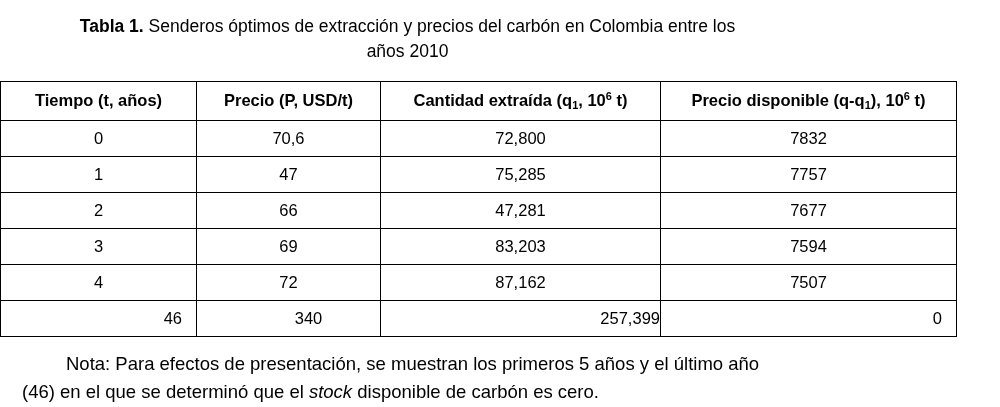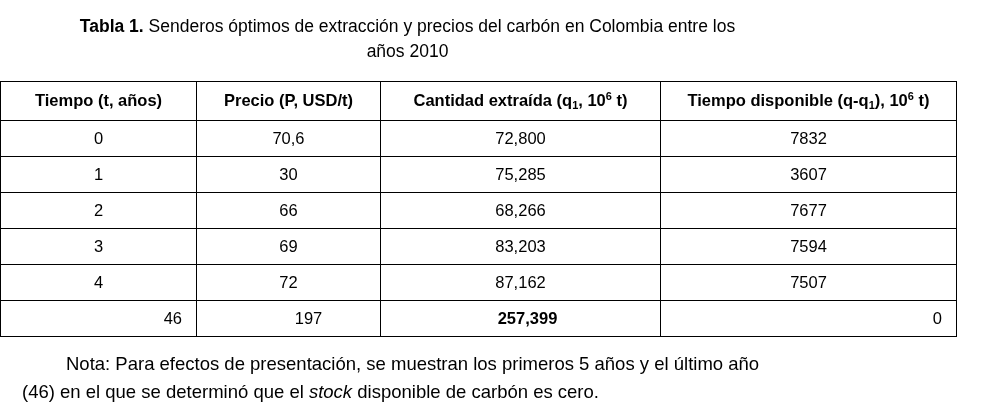--- a/index.html
+++ b/index.html
@@ -57,24 +57,23 @@
   col.c2 { width: 280px; }
   col.c3 { width: 296px; }
 
   
   tr.last td {
     text-align: right;
     padding-right: 14px;
     padding-left: 40px;
   }
   tr.last td.c2cell {
-    text-align: center;
+    text-align: right;
     padding-left: 14px;
     padding-right: 0;
-    font-weight: bold;
   }
   sub {
     font-size: 11px;
     vertical-align: baseline;
     position: relative;
     top: 3px;
   }
   sup {
     font-size: 11px;
     vertical-align: baseline;
@@ -109,57 +108,57 @@
       <col class="c0">
         <col class="c1">
         <col class="c2">
         <col class="c3">
     </colgroup>
     <thead>
       <tr>
         <th>Tiempo (t, años)</th>
         <th>Precio (P, USD/t)</th>
         <th><span>Cantidad extraída (q</span><sub>1</sub><span>, 10</span><sup>6</sup><span> t)</span></th>
-        <th><span>Tiempo disponible (q-q</span><sub>1</sub><span>), 10</span><sup>6</sup><span> t)</span></th>
+        <th><span>Precio disponible (q-q</span><sub>1</sub><span>), 10</span><sup>6</sup><span> t)</span></th>
       </tr>
     </thead>
     <tbody>
       <tr>
         <td>0</td>
         <td>70,6</td>
         <td>72,800</td>
         <td>7832</td>
       </tr>
       <tr>
         <td>1</td>
-        <td>30</td>
+        <td>47</td>
         <td>75,285</td>
-        <td>3607</td>
+        <td>7757</td>
       </tr>
       <tr>
         <td>2</td>
         <td>66</td>
-        <td>68,266</td>
+        <td>47,281</td>
         <td>7677</td>
       </tr>
       <tr>
         <td>3</td>
         <td>69</td>
         <td>83,203</td>
         <td>7594</td>
       </tr>
       <tr>
         <td>4</td>
         <td>72</td>
         <td>87,162</td>
         <td>7507</td>
       </tr>
       <tr class="last">
         <td>46</td>
-        <td style="text-align:center;padding-right:0;">197</td>
+        <td style="text-align:center;padding-right:0;">340</td>
         <td class="c2cell">257,399</td>
         <td>0</td>
       </tr>
     </tbody>
   </table>
 
   <div class="note">
     <span class="indent"></span><span>Nota: Para efectos de presentación, se muestran los primeros 5 años y el último año (46) en el que se determinó que el </span><em>stock</em><span> disponible de carbón es cero.</span>
   </div>
 

